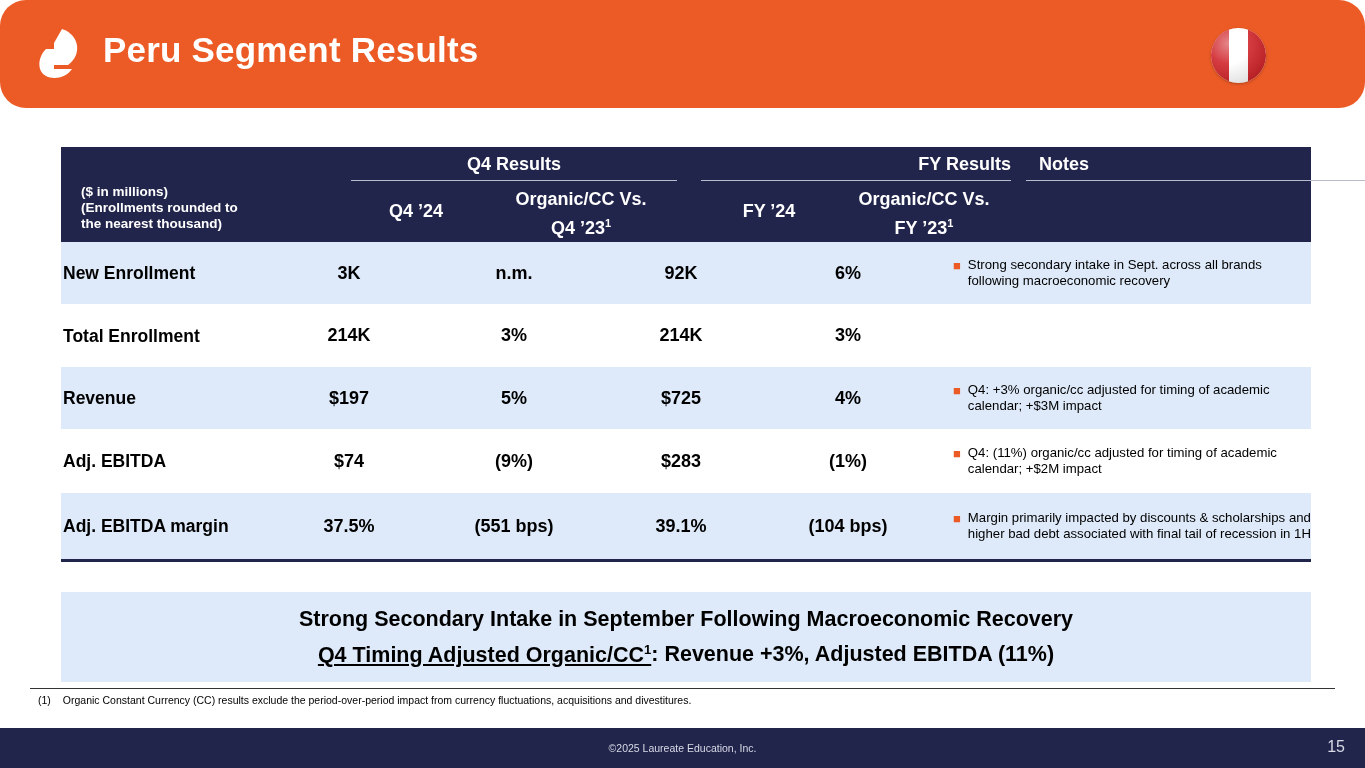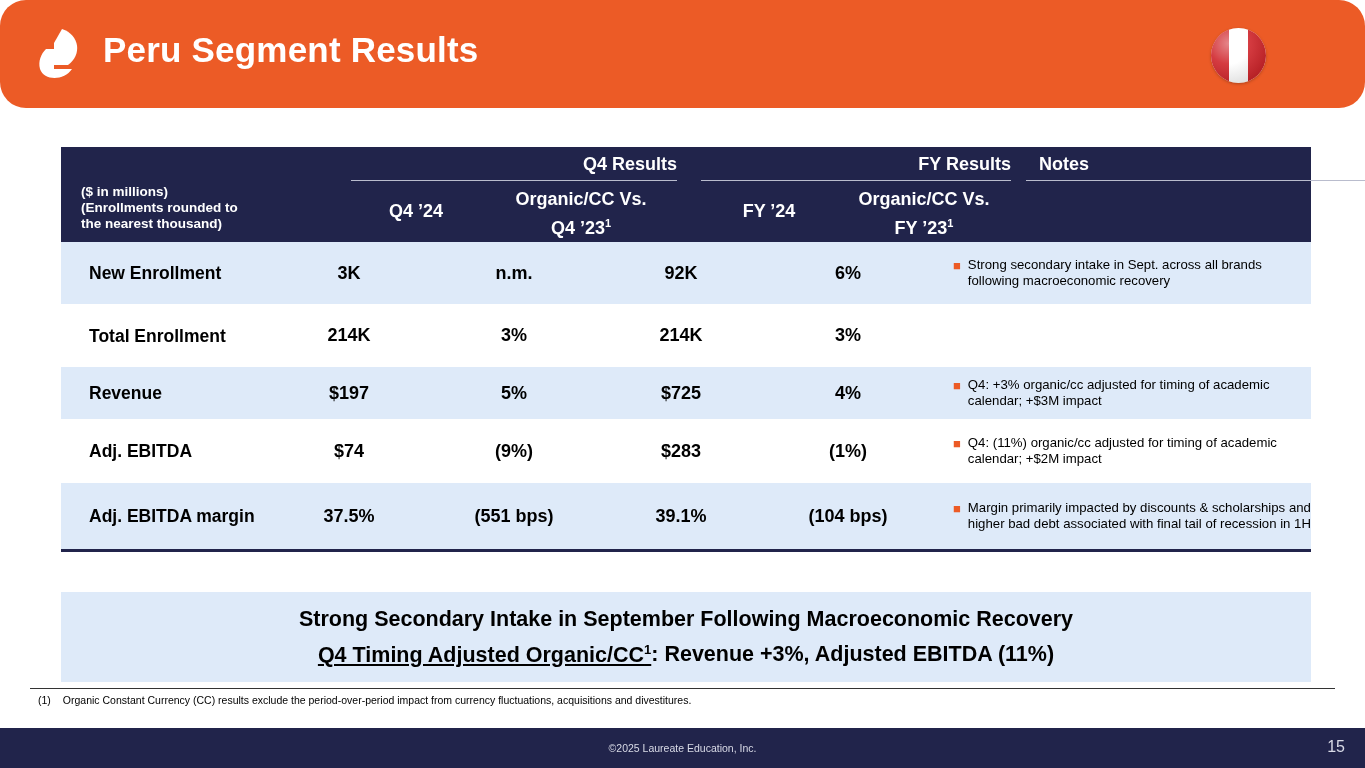--- a/index.html
+++ b/index.html
@@ -89,21 +89,21 @@
     font-size: 18px;
     font-weight: bold;
     top: 7px;
   }
   .th-group-rule {
     position: absolute;
     height: 1px;
     background: #b9bccd;
     top: 33px;
   }
-  .grp-q4  { left: 290px; width: 326px; text-align: right; }
+  .grp-q4  { left: 290px; width: 326px; text-align: center; }
   .grp-fy  { left: 640px; width: 310px; text-align: right; }
   .grp-notes { left: 978px; width: 200px; text-align: left; }
   .rule-q4 { left: 290px; width: 326px; }
   .rule-fy { left: 640px; width: 310px; }
   .rule-notes { left: 965px; width: 346px; }
 
   .th-stub {
     position: absolute;
     left: 20px;
     top: 37px;
@@ -136,21 +136,21 @@
   }
   .trow.alt { background: #DEEAF9; }
   .tbl-bottom-rule {
     width: 1250px;
     height: 3px;
     background: #21244B;
   }
 
   .c-label {
     width: 220px;
-    padding-left: 28px;
+    padding-left: 2px;
     box-sizing: border-box;
     font-size: 17.5px;
     font-weight: bold;
     color: #000000;
     line-height: 22px;
   }
   .c-num {
     font-size: 18px;
     font-weight: bold;
     color: #000000;
@@ -320,21 +320,21 @@
 
   <div class="trow" style="height:63px">
     <div class="c-label">Total Enrollment</div>
     <div class="c-num c-q424">214K</div>
     <div class="c-num c-q4cc">3%</div>
     <div class="c-num c-fy24">214K</div>
     <div class="c-num c-fycc">3%</div>
     <div class="c-notes"></div>
   </div>
 
-  <div class="trow alt" style="height:52px">
+  <div class="trow alt" style="height:62px">
     <div class="c-label">Revenue</div>
     <div class="c-num c-q424">$197</div>
     <div class="c-num c-q4cc">5%</div>
     <div class="c-num c-fy24">$725</div>
     <div class="c-num c-fycc">4%</div>
     <div class="c-notes">
       <span class="bullet-dot">■</span>
       <span class="note-text">Q4: +3% organic/cc adjusted for timing of academic calendar;  +$3M impact</span>
     </div>
   </div>

